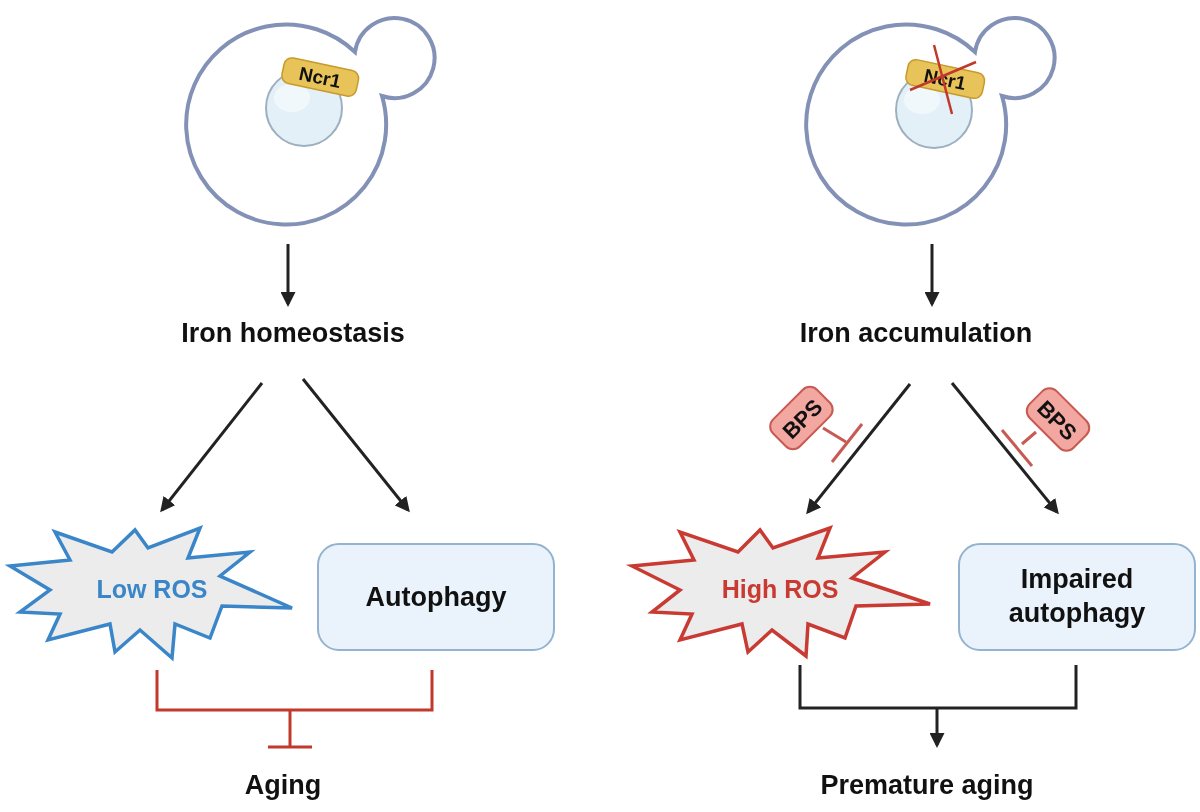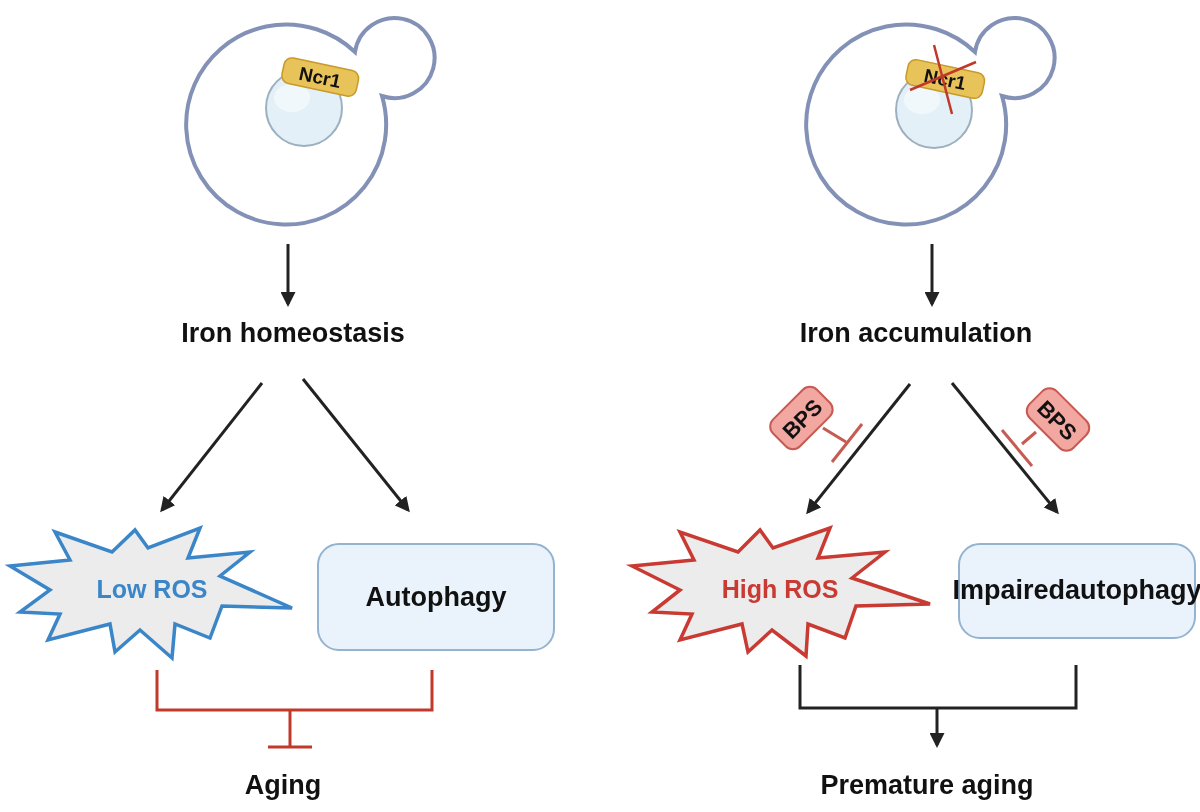--- a/index.html
+++ b/index.html
@@ -94,16 +94,16 @@
     <polyline points="800,665 800,708 1076,708 1076,665"></polyline>
   </g>
   <line x1="937" y1="708" x2="937" y2="745" stroke="#222" stroke-width="3" marker-end="url(#ah)"></line>
   <text class="lbl" x="927" y="794" font-size="27" text-anchor="middle">Premature aging</text>
 </svg>
 
 <div class="box" style="left:317px; top:543px; width:238px; height:108px; font-size:27px;">
   <span>Autophagy</span>
 </div>
 
-<div class="box" style="left:958px; top:543px; width:238px; height:96px; font-size:27px; flex-direction:row; line-height:1.25;">
+<div class="box" style="left:958px; top:543px; width:238px; height:108px; font-size:27px; flex-direction:column; line-height:1.25;">
   <span>Impaired</span>
   <span>autophagy</span>
 </div>
 
 </body></html>

